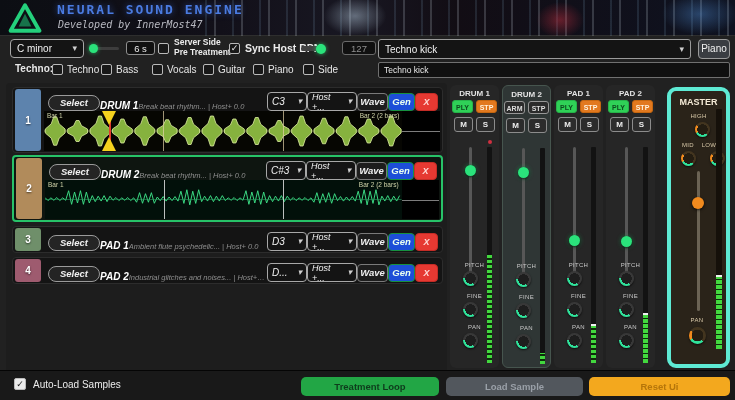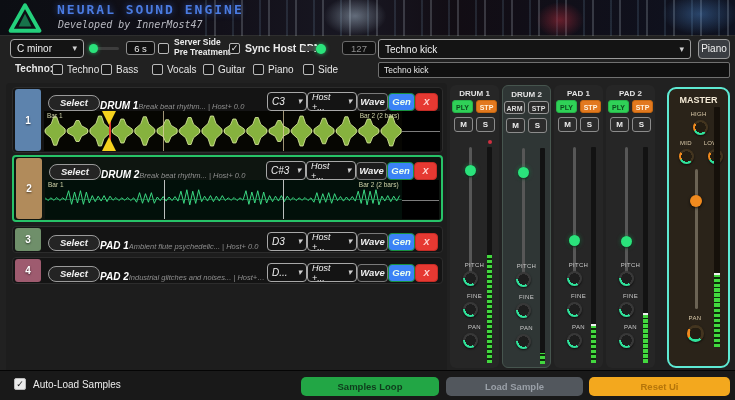--- a/index.html
+++ b/index.html
@@ -74,21 +74,21 @@
   .t3 .thead,.t4 .thead{height:100%;}
   .sel-btn{width:52px;height:16px;flex:0 0 auto;background:#242424;border:1.5px solid #9a9a9a;border-radius:8px;
     font-size:9.5px;color:#f0f0f0;text-align:center;line-height:13px;font-weight:bold;}
   .tname{font-size:10px;font-weight:bold;color:#ffffff;white-space:nowrap;flex:0 0 auto;}
   .tdesc{font-size:7.5px;color:#8f8f8f;white-space:nowrap;overflow:hidden;text-overflow:ellipsis;
     flex:1 1 auto;margin-right:2px;}
   .note-select{position:static;width:40px;height:19px;flex:0 0 auto;padding:0 4px;gap:2px;border-radius:4px;}
   .host-select{position:static;width:50px;height:19px;flex:0 0 auto;padding:0 4px;gap:2px;border-radius:4px;font-size:9px;}
   .wave-btn{width:31px;height:18px;flex:0 0 auto;background:#1d1d1d;border:1px solid #7a7a7a;border-radius:4px;
     font-size:9.5px;color:#f0f0f0;text-align:center;line-height:16px;font-weight:bold;}
-  .gen-btn{width:27px;height:18px;flex:0 0 auto;background:#3b82f6;border:1px solid #17913f;border-radius:4px;
+  .gen-btn{width:27px;height:18px;flex:0 0 auto;background:#1d4ed8;border:1px solid #17913f;border-radius:4px;
     font-size:9.5px;color:#eafff0;text-align:center;line-height:16px;font-weight:bold;}
   .x-btn{width:23px;height:18px;flex:0 0 auto;background:#e63932;border:1px solid #c42c26;border-radius:4px;
     font-size:9px;color:#ffd9d6;text-align:center;line-height:16px;font-weight:bold;}
   .wavearea{position:absolute;left:0;right:0;top:23px;bottom:0;background:#060602;overflow:hidden;}
   .t2 .wavearea, .wavearea.greenish{background:#02100a;}
   .wavearea svg{position:absolute;left:0;top:0;width:100%;height:100%;}
   .gridline{position:absolute;top:0;bottom:0;width:1px;background:rgba(226,210,168,.7);}
   .gridline.white{background:rgba(235,235,235,.8);}
   .endzone{position:absolute;left:90.5%;right:0;top:0;bottom:0;background:#000;}
   .endzone::after{content:"";position:absolute;left:0;right:0;top:50%;height:1px;background:#7d7d7d;}
@@ -124,21 +124,21 @@
   .klabel{position:absolute;left:0;right:0;text-align:center;font-size:6px;color:#c9c9c9;letter-spacing:.3px;}
   .knob{position:absolute;width:15px;height:15px;border-radius:50%;
     background:radial-gradient(circle at 50% 50%,#1e1e1e 0 48%,rgba(0,0,0,0) 50%),
       conic-gradient(from 150deg,#2fe39b 0 125deg,#383838 125deg 360deg);
     box-shadow:0 1px 2px rgba(0,0,0,.7);}
   .kp{top:177px;} .knp{top:186px;left:13px;}
   .kf{top:208px;} .knf{top:217px;left:13px;}
   .kn{top:239px;} .knn{top:248px;left:13px;}
 
   .master{position:absolute;left:667px;top:87px;width:63px;height:281px;background:#2a2319;
-    border:2px solid #5eead4;border-radius:9px;}
+    border:4px solid #5eead4;border-radius:9px;}
   .master .ch-label{top:6px;font-size:9px;color:#f4ead6;}
   .m-klabel{position:absolute;text-align:center;font-size:6px;color:#d8c8a8;letter-spacing:.3px;}
   .mknob{position:absolute;width:15px;height:15px;border-radius:50%;
     background:radial-gradient(circle at 50% 50%,#241d12 0 48%,rgba(0,0,0,0) 50%),
       conic-gradient(from 140deg,#2fe39b 0 100deg,#f08a1e 100deg 165deg,#43351f 165deg 360deg);
     box-shadow:0 1px 2px rgba(0,0,0,.7);}
   .m-track{position:absolute;left:26px;top:80px;width:3px;height:140px;background:#6b6354;border-radius:2px;}
   .m-thumb{position:absolute;left:21px;width:12px;height:12px;border-radius:50%;background:#f08a1e;
     box-shadow:0 1px 3px rgba(0,0,0,.8);}
   .m-meter{position:absolute;left:45px;top:18px;width:6px;height:240px;background:#15100a;border-radius:1px;}
@@ -472,17 +472,17 @@
           <div class="meter-cap" style="display:block"></div>
         </div>
     </div>
     <div class="m-klabel" style="left:0;width:52px;top:226px">PAN</div>
     <div class="mknob" style="left:18px;top:236px;width:17px;height:17px"></div>
   </div>
 
   <div class="footer"></div>
   <span class="cb-light"><i style="font-style:normal">✓</i></span>
   <div class="autoload-label">Auto-Load Samples</div>
-  <div class="foot-btn genloop-btn">Samples Loop</div>
+  <div class="foot-btn genloop-btn">Treatment Loop</div>
   <div class="foot-btn load-btn">Load Sample</div>
   <div class="foot-btn reset-btn">Reset Ui</div>
 
 </div>
 
 </body></html>

